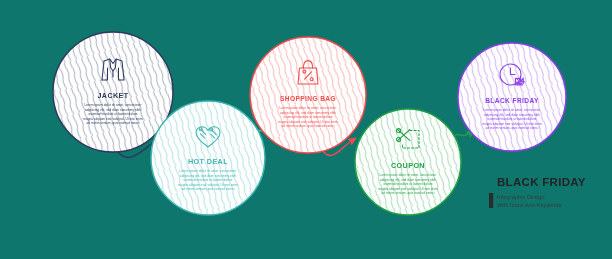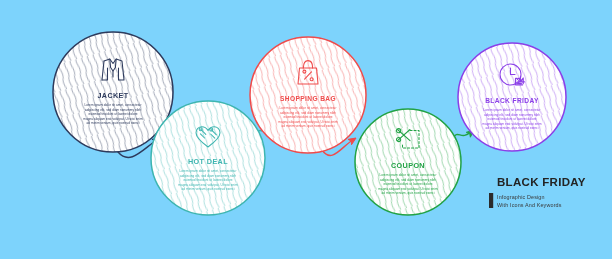--- a/index.html
+++ b/index.html
@@ -1,18 +1,18 @@
 <!DOCTYPE html>
 <html><head>
 <meta charset="utf-8">
 <style>
   html,body{margin:0;padding:0;background:#ffffff;}
   body{width:612px;height:259px;overflow:hidden;
        font-family:"Liberation Sans",sans-serif;}
-  #stage{position:relative;width:612px;height:259px;background:#7dd3fc;text-align:right;}
+  #stage{position:relative;width:612px;height:259px;background:#0f766e;text-align:right;}
   svg#art{position:absolute;left:0;top:0;width:612px;height:259px;display:block;}
 
   .node-title{font-family:"Liberation Sans",sans-serif;font-weight:bold;
               letter-spacing:.4px;text-anchor:middle;}
   .node-body{font-family:"Liberation Sans",sans-serif;text-anchor:middle;
              font-size:3.1px;letter-spacing:.05px;}
 
   .brand-title{font-family:"Liberation Sans",sans-serif;font-weight:bold;
                font-size:11.5px;letter-spacing:.3px;fill:#232323;}
   .brand-sub{font-family:"Liberation Sans",sans-serif;font-size:5.4px;

